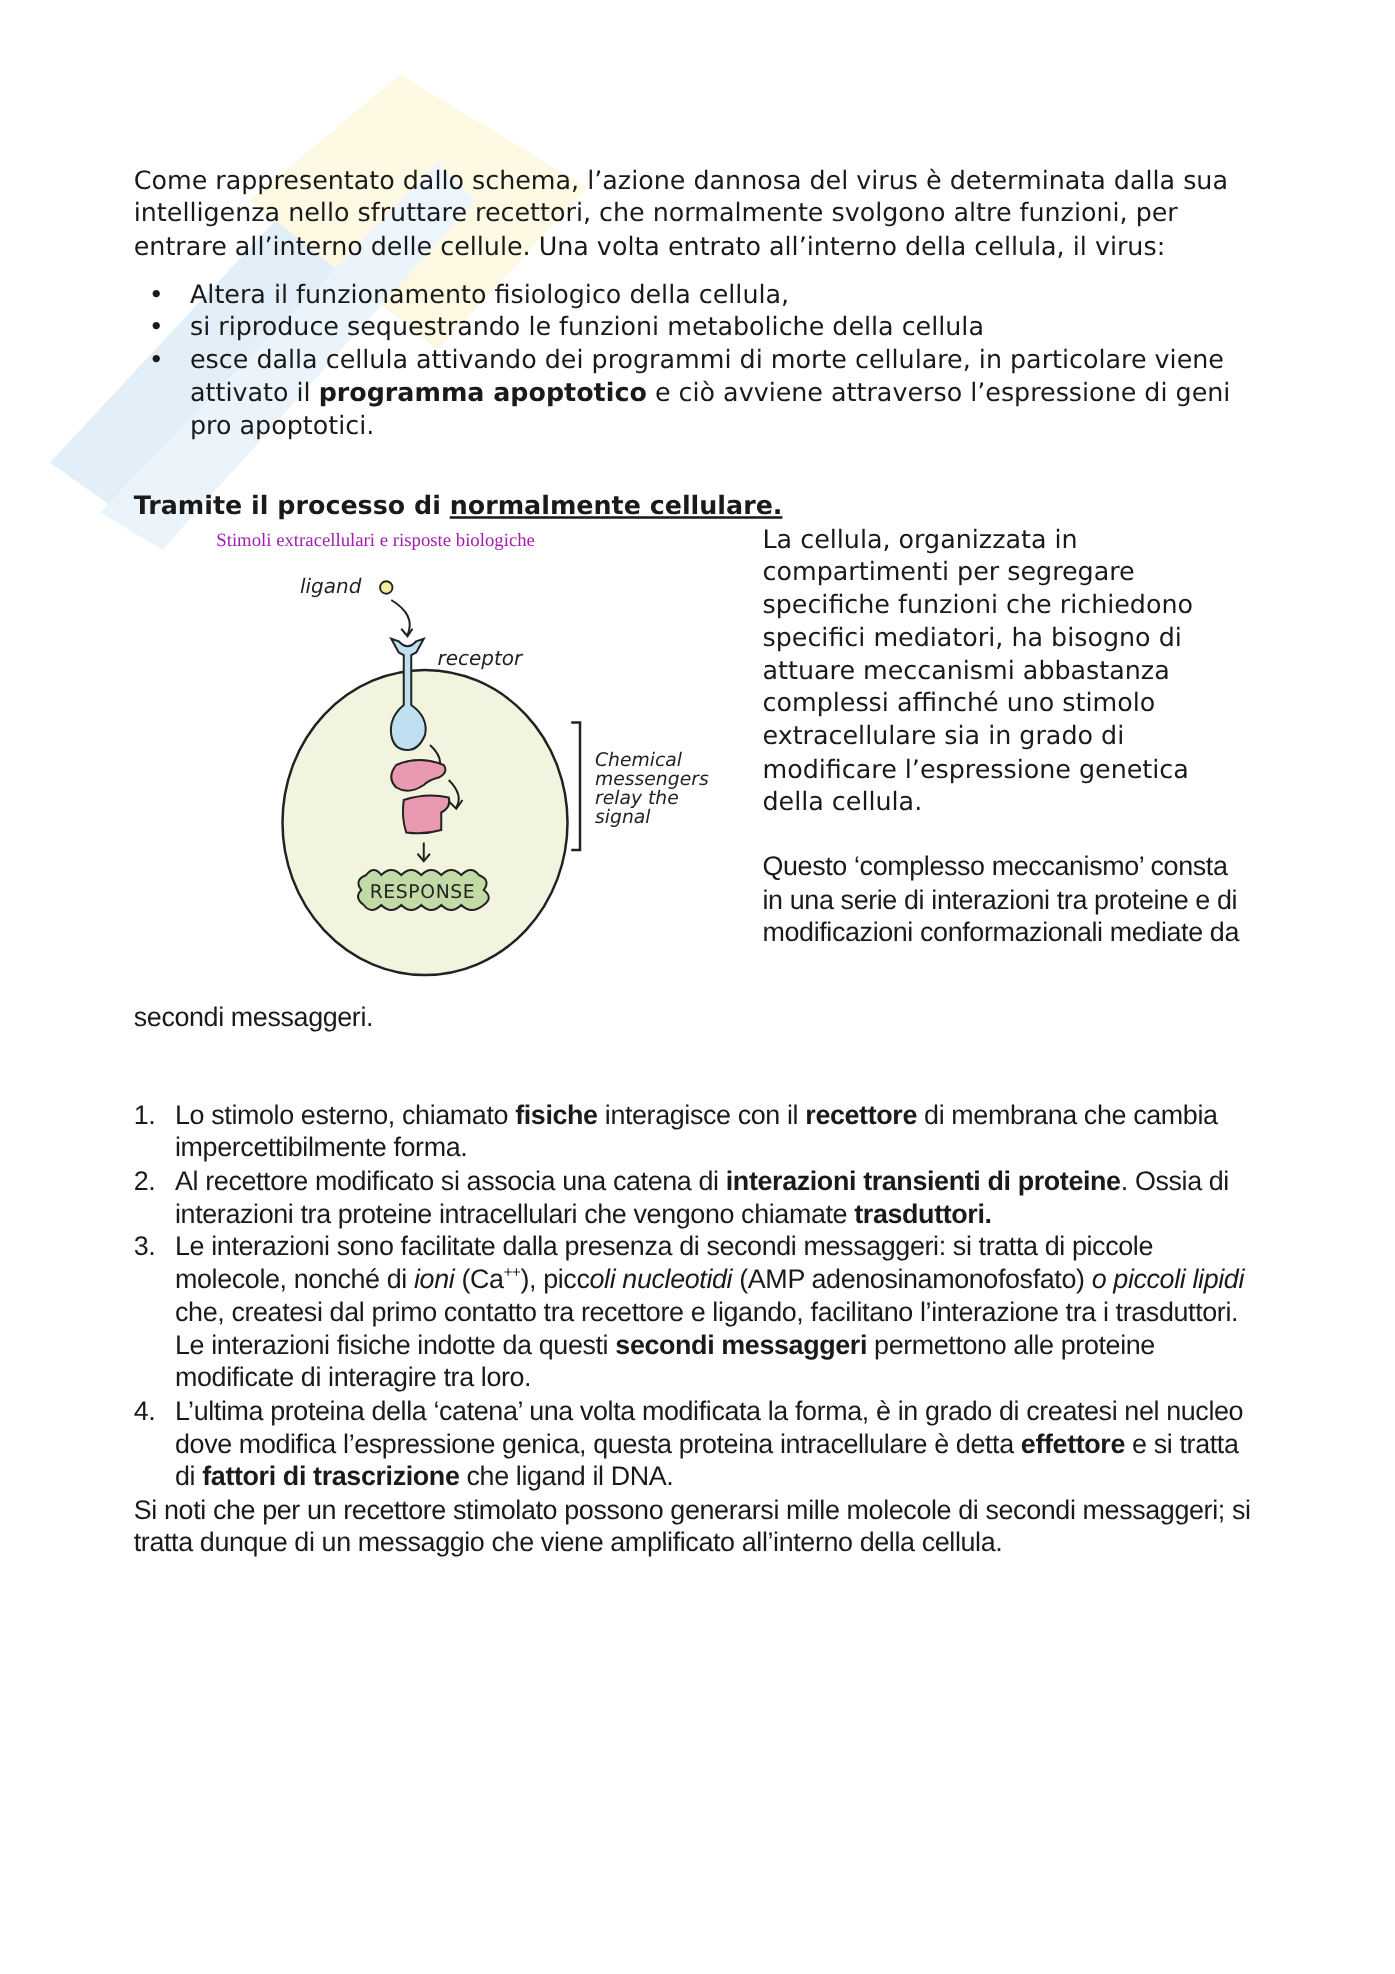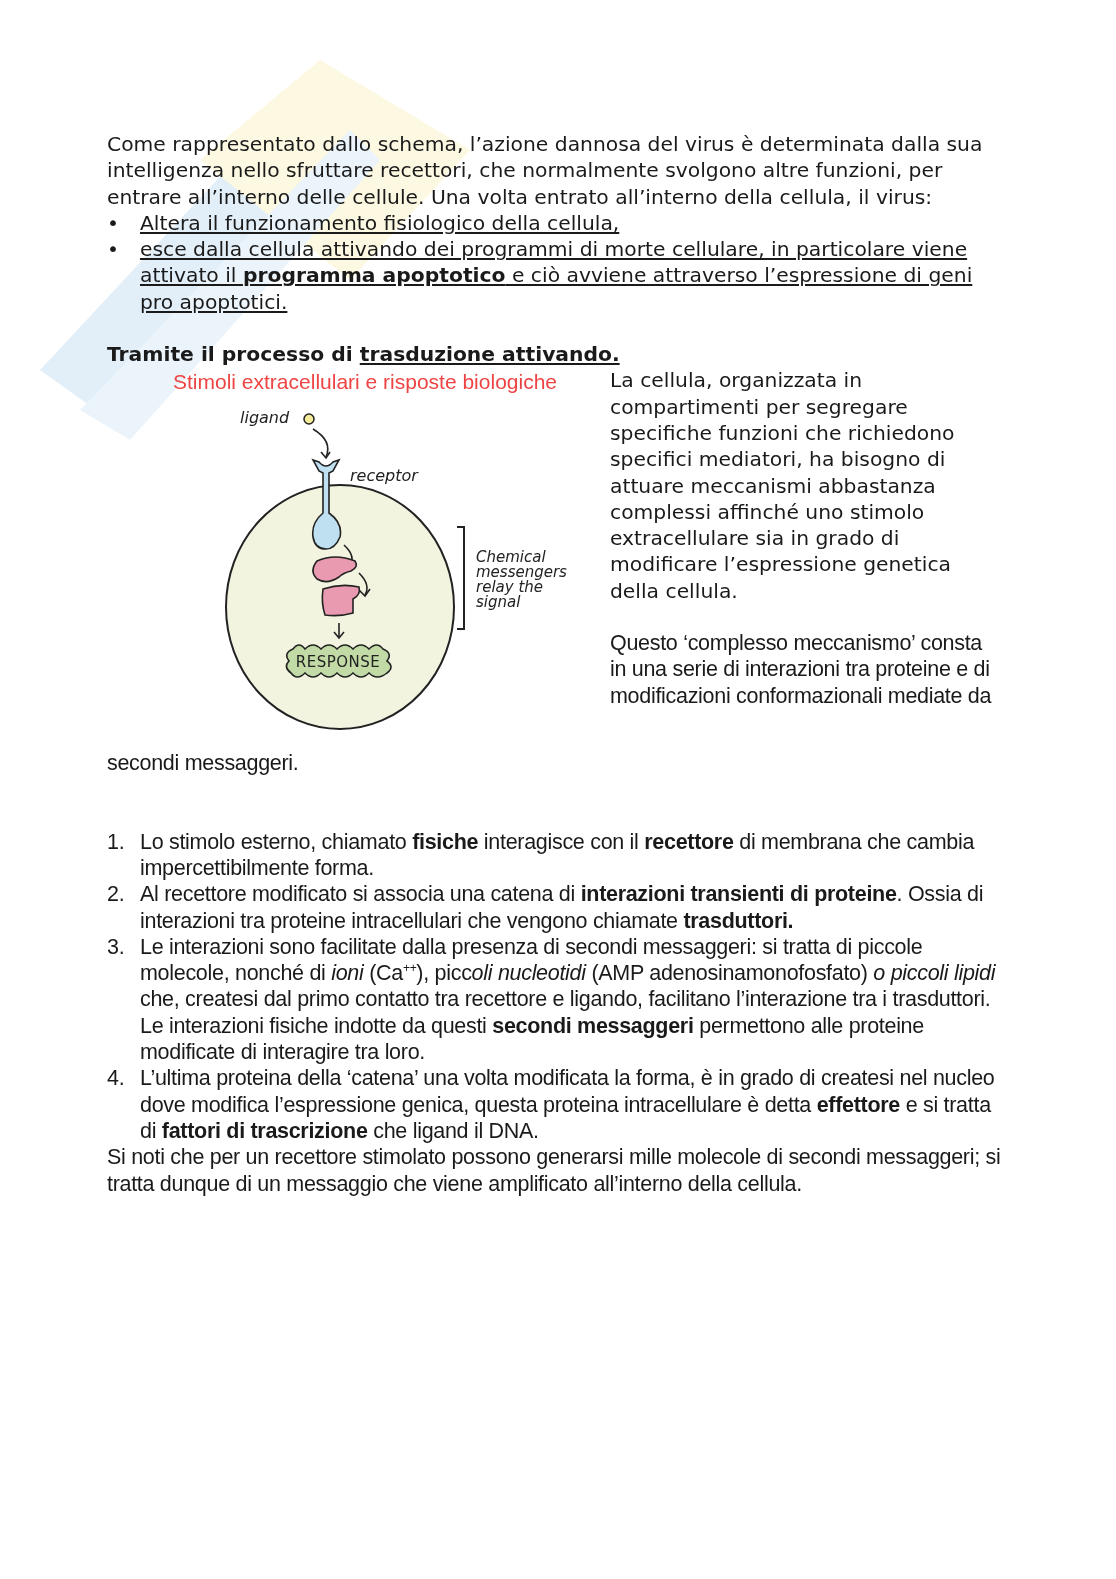--- a/index.html
+++ b/index.html
@@ -1,30 +1,30 @@
 <!DOCTYPE html>
 <html><head>
 <meta charset="utf-8">
 <style>
   html, body { margin: 0; padding: 0; background: #ffffff; }
   body { width: 1116px; height: 1579px; position: relative; overflow: hidden;
          font-family: "DejaVu Sans", sans-serif; color: #1a1a1a; }
   .watermark { position: absolute; left: 20px; top: 40px; width: 470px; height: 400px; pointer-events: none; }
   .page { position: absolute; left: 107px; top: 131px; width: 900px; font-size: 20.3px; line-height: 26.3px; }
   p { margin: 0; }
-  .bullets { margin: 0; padding: 0; list-style: none; text-decoration: underline; }
+  .bullets { margin: 12px; padding: 0; list-style: none; }
   .bullets li { position: relative; padding-left: 33px; }
   .bullets li::before { content: "•"; position: absolute; left: 0; top: 0; }
   .gap { height: 26px; }
   .heading { font-weight: bold; text-decoration: underline; }
   .subhead { font-weight: bold; }
   .subhead u { text-decoration: underline; }
   .figure-row { position: relative; height: 383px; }
   .figure { position: absolute; left: 0; top: 0; width: 510px; height: 383px; }
-  .fig-title { position: absolute; left: 66px; top: 2px; color: #ef4444; font-family: Liberation Sans, sans-serif; font-size: 21px; }
+  .fig-title { position: absolute; left: 66px; top: 2px; color: #a21caf; font-family: Liberation Serif, serif; font-size: 15px; }
   .side-text { position: absolute; left: 503px; top: 0; width: 390px; }
   .side-text .p2 { margin-top: 26px; }
   .cond { font-family: "Liberation Sans", sans-serif; font-size: 21.5px; letter-spacing: -0.3px; line-height: 26.3px; }
   .numlist { margin: 0; padding: 0; list-style: none; }
   .numlist li { position: relative; padding-left: 33px; }
   .numlist li .num { position: absolute; left: 0; top: 0; }
   b { font-weight: bold; }
   i { font-style: italic; text-align: center; }
   sup { font-size: 12px; line-height: 0; }
 </style>
@@ -38,26 +38,27 @@
     <path d="M60 370 L330 90 L360 120 L110 400 Z" fill="#a9d0ee"></path>
   </g>
 </svg>
 
 <div class="page">
 
   <p>Come rappresentato dallo schema, l’azione dannosa del virus è determinata dalla sua intelligenza nello sfruttare recettori, che normalmente svolgono altre funzioni, per entrare all’interno delle cellule. Una volta entrato all’interno della cellula, il virus:</p>
 
   <ul class="bullets">
     <li><span>Altera il funzionamento fisiologico della cellula,</span></li>
+    <li><span>si riproduce sequestrando le funzioni metaboliche della cellula</span></li>
     <li><span>esce dalla cellula attivando dei programmi di morte cellulare, in particolare viene attivato il </span><b>programma apoptotico</b><span> e ciò avviene attraverso l’espressione di geni pro apoptotici.</span></li>
   </ul>
 
   <div class="gap"></div>
 
-  <p class="subhead"><span>Tramite il processo di </span><u>trasduzione attivando.</u></p>
+  <p class="subhead"><span>Tramite il processo di </span><u>normalmente cellulare.</u></p>
 
   <div class="figure-row">
     <div class="figure">
       <div class="fig-title">Stimoli extracellulari e risposte biologiche</div>
       <svg width="510" height="383" viewBox="0 0 510 383" style="position:absolute;left:0;top:0;">
 
         <ellipse cx="233" cy="240" rx="114" ry="122" fill="#f3f4df" stroke="#222" stroke-width="2"></ellipse>
 
         <circle cx="202" cy="52" r="5" fill="#f4ec9a" stroke="#222" stroke-width="1.5"></circle>
         <path d="M206 62 Q226 74 219 90" fill="none" stroke="#222" stroke-width="1.6"></path>

